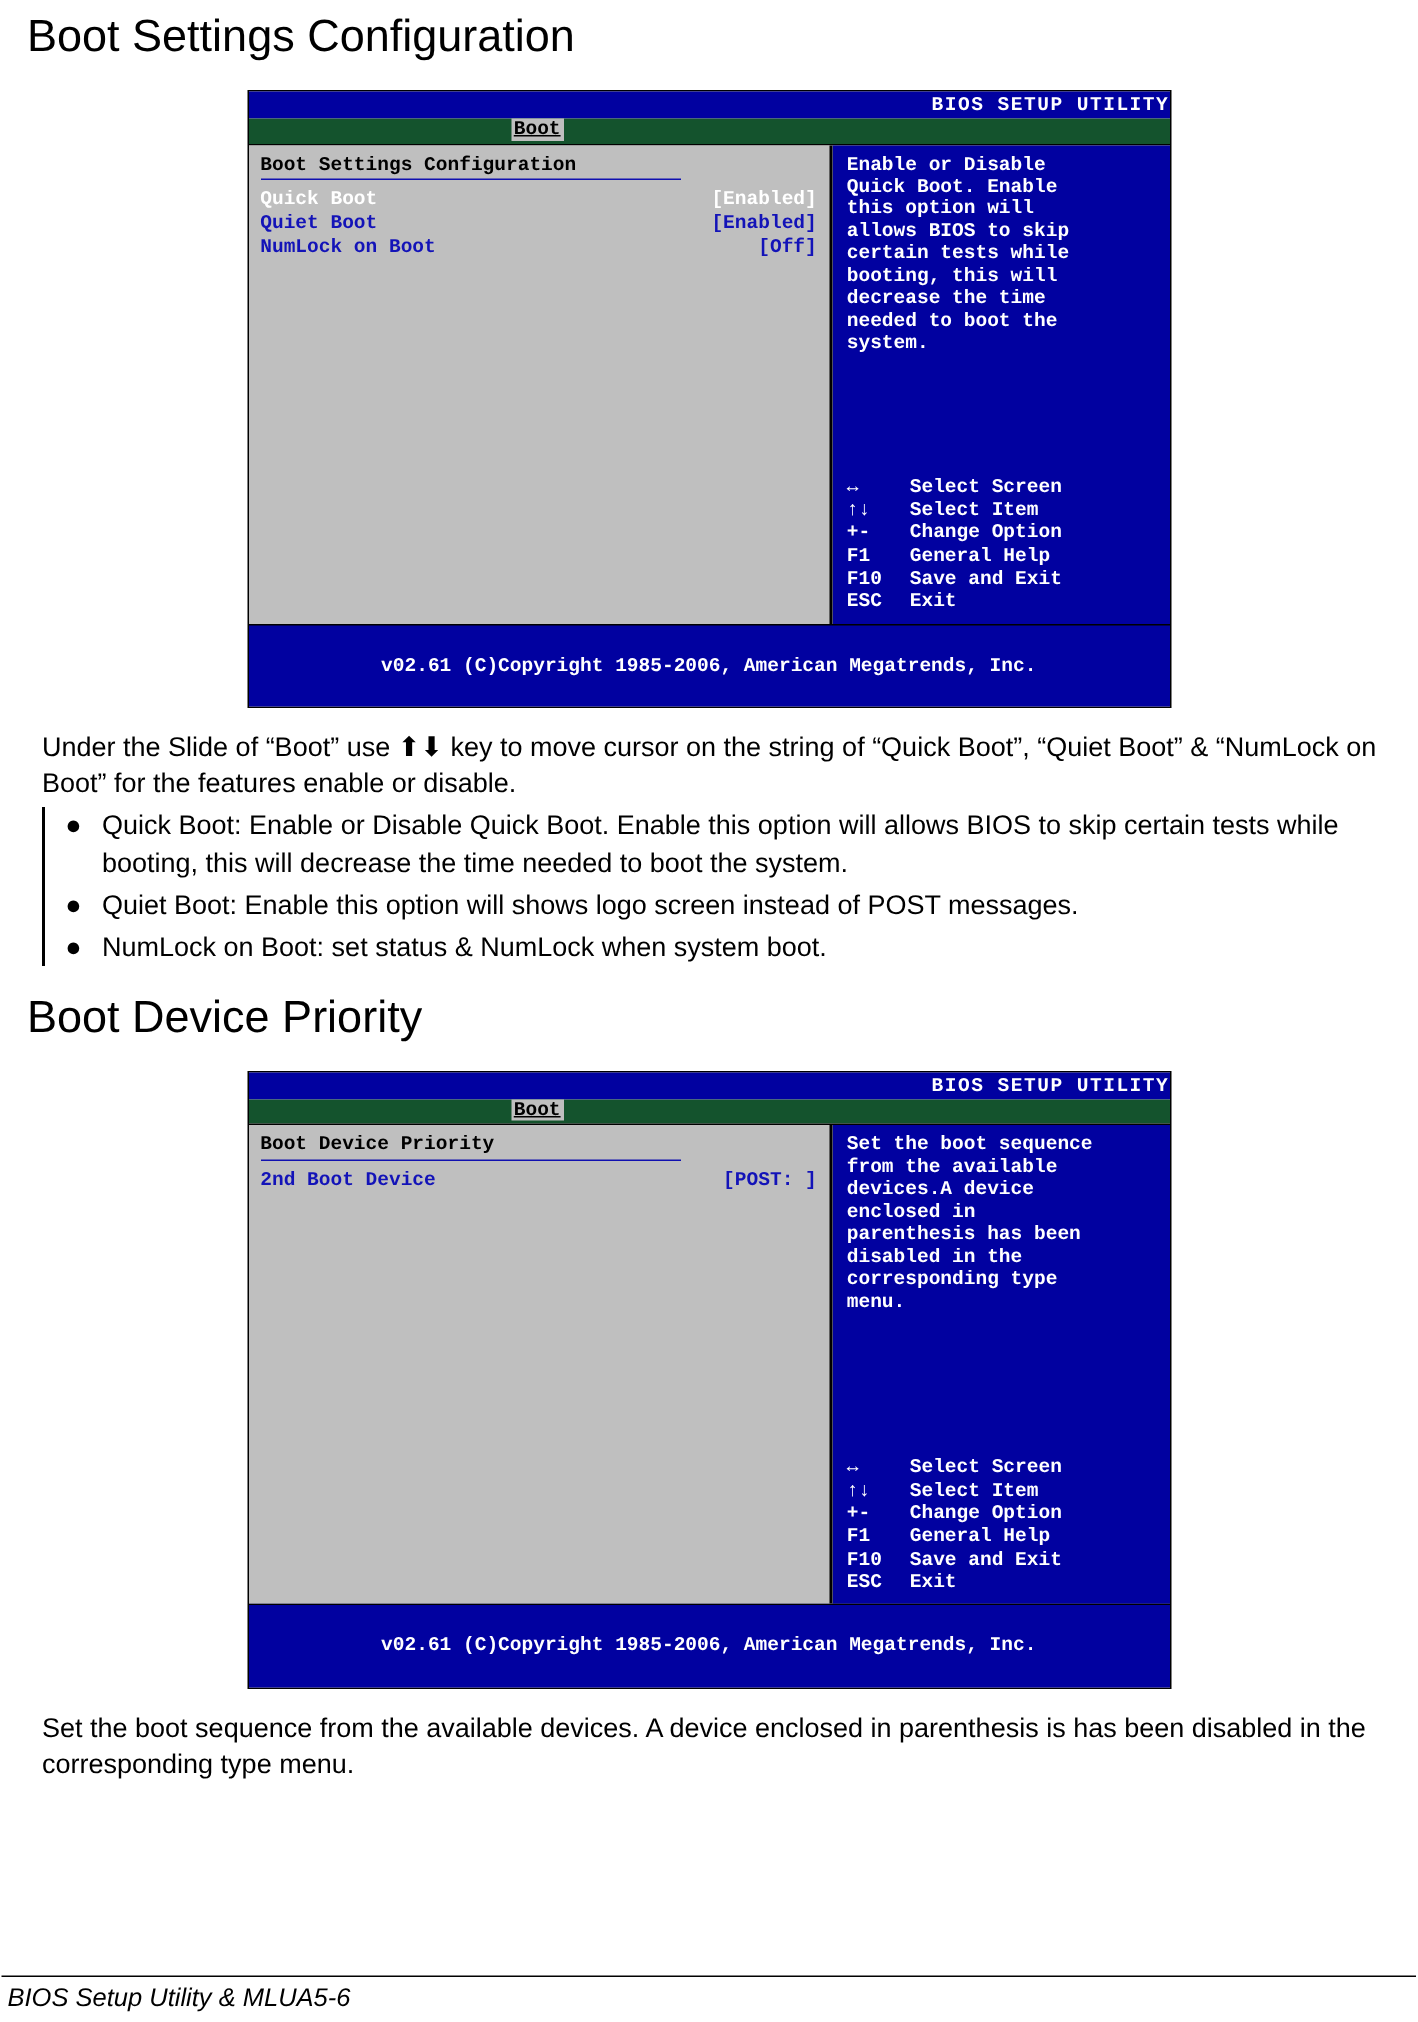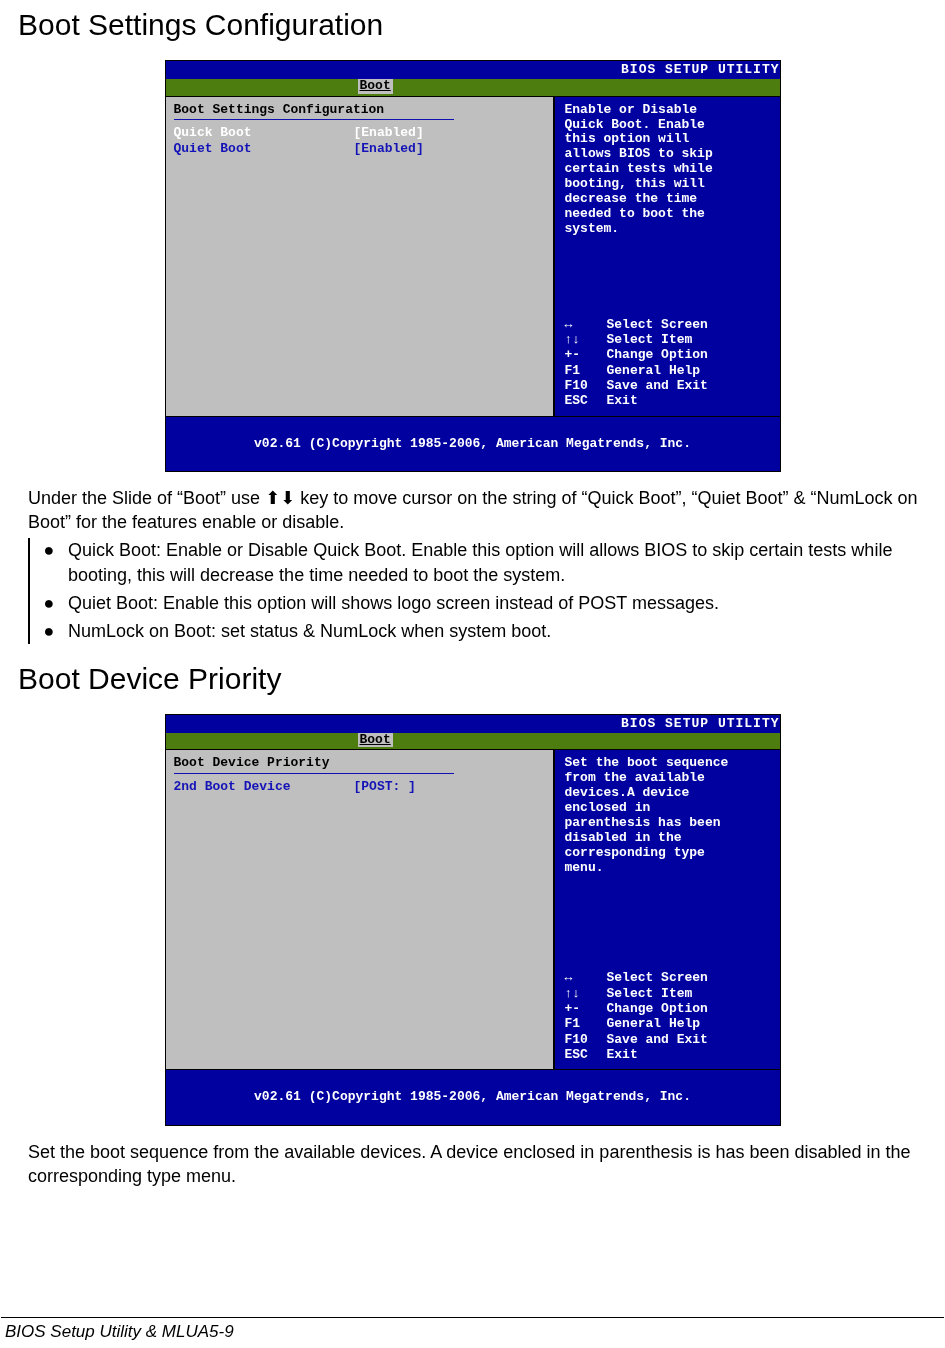--- a/index.html
+++ b/index.html
@@ -27,25 +27,24 @@
     line-height: 1.1;
   }
   .bios-titlebar {
     background: #0101a0;
     color: #fff;
     text-align: right;
     padding: 2px 0;
     letter-spacing: 1px;
   }
   .bios-tabbar {
-    background: #4d7c0f;
+    background: #14532d;
     color: #fff;
     padding: 0 0 2px 0;
     display: flex;
-    gap: 17px;
   }
   .bios-tab-gap { width: 175px; }
   .bios-tab-active {
     background: #bfbfbf;
     color: #000;
     padding: 0 2px;
     text-decoration: underline;
   }
   .bios-body {
     display: flex;
@@ -65,20 +64,21 @@
   }
   .bios-left .hr {
     border-top: 1px solid #1010b0;
     margin: 2px 0 6px 0;
     width: 280px;
   }
   .bios-row {
     display: flex;
     margin-bottom: 2px;
     color: #1313b8;
+    justify-content: space-between;
   }
   .opt-label { width: 180px; }
   .opt-val { }
   .bios-row.sel .opt-label, .bios-row.sel .opt-val { color:#fff; }
   .bios-right {
     width: 225px;
     background: #0101a0;
     color: #fff;
     padding: 6px 10px;
     display: flex;
@@ -135,20 +135,24 @@
     <div class="bios-left">
       <div class="section-title">Boot Settings Configuration</div>
       <div class="hr"></div>
       <div class="bios-row sel">
         <span class="opt-label">Quick Boot</span>
         <span class="opt-val">[Enabled]</span>
       </div>
       <div class="bios-row">
         <span class="opt-label">Quiet Boot</span>
         <span class="opt-val">[Enabled]</span>
+      </div>
+      <div class="bios-row">
+        <span class="opt-label">NumLock on Boot</span>
+        <span class="opt-val">[Off]</span>
       </div>
     </div>
     <div class="bios-right">
       <div class="help-text">Enable or Disable
 Quick Boot. Enable
 this option will
 allows BIOS to skip
 certain tests while
 booting, this will
 decrease the time
@@ -257,14 +261,14 @@
     </div>
   </div>
   <div class="bios-foot">v02.61 (C)Copyright 1985-2006, American Megatrends, Inc.</div>
 </div>
 
 <div class="para">Set the boot sequence from the available devices. A device enclosed in parenthesis is has been disabled in the corresponding type menu.</div>
 
 <div class="footer-rule"></div>
 <div class="footer-row">
   <span>BIOS Setup Utility &amp; MLUA</span>
-  <span>5-9</span>
+  <span>5-6</span>
 </div>
 
 </body></html>

